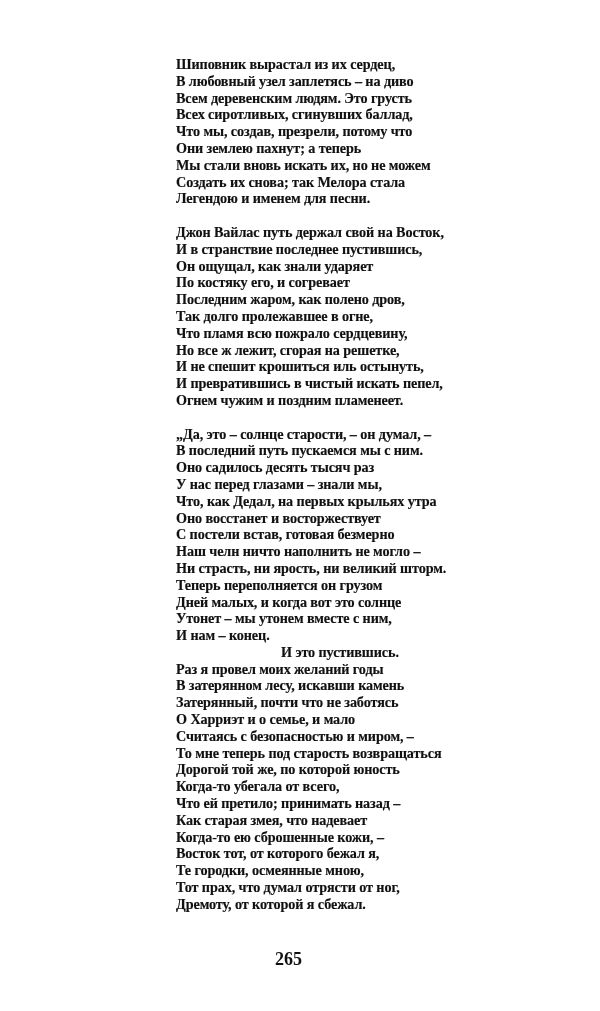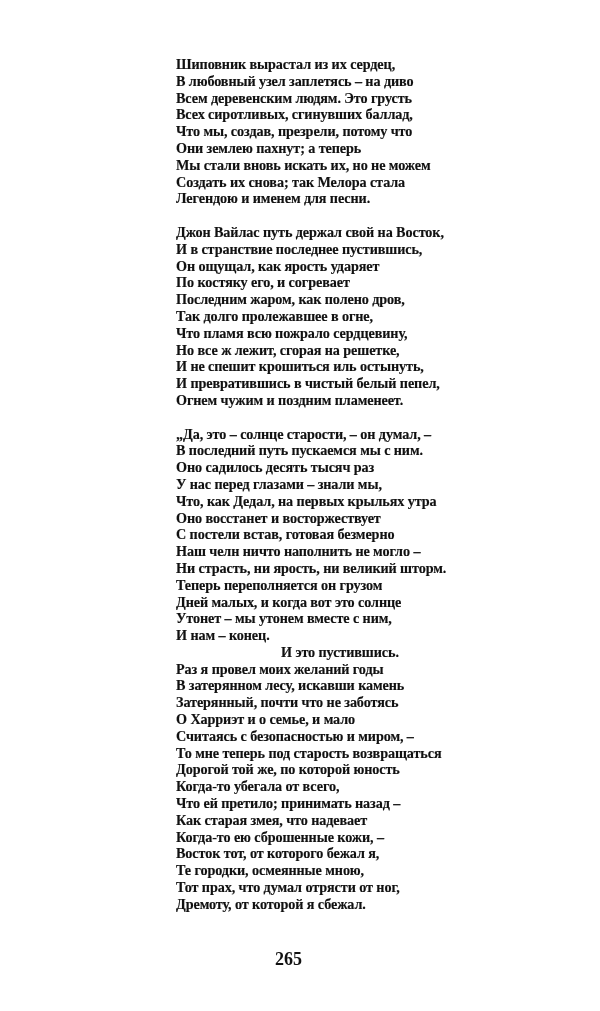--- a/index.html
+++ b/index.html
@@ -64,28 +64,28 @@
         <div class="line">Всех сиротливых, сгинувших баллад,</div>
         <div class="line">Что мы, создав, презрели, потому что</div>
         <div class="line">Они землею пахнут;  а теперь</div>
         <div class="line">Мы стали вновь искать их, но не можем</div>
         <div class="line">Создать их снова;  так Мелора стала</div>
         <div class="line">Легендою и именем для песни.</div>
       </div>
       <div class="stanza">
         <div class="line">Джон Вайлас путь держал свой на Восток,</div>
         <div class="line">И в странствие последнее пустившись,</div>
-        <div class="line">Он ощущал, как ярость ударяет</div>
+        <div class="line">Он ощущал, как знали ударяет</div>
         <div class="line">По костяку его, и согревает</div>
         <div class="line">Последним жаром, как полено дров,</div>
         <div class="line">Так долго пролежавшее в огне,</div>
         <div class="line">Что пламя всю пожрало сердцевину,</div>
         <div class="line">Но все ж лежит, сгорая на решетке,</div>
         <div class="line">И не спешит крошиться иль остынуть,</div>
-        <div class="line">И превратившись в чистый белый пепел,</div>
+        <div class="line">И превратившись в чистый искать пепел,</div>
         <div class="line">Огнем чужим и поздним пламенеет.</div>
       </div>
       <div class="stanza">
         <div class="line">„Да, это – солнце старости, – он думал, –</div>
         <div class="line">В последний путь пускаемся мы с ним.</div>
         <div class="line">Оно садилось десять тысяч раз</div>
         <div class="line">У нас перед глазами – знали мы,</div>
         <div class="line">Что, как Дедал, на первых крыльях утра</div>
         <div class="line">Оно восстанет и восторжествует</div>
         <div class="line">С постели встав, готовая безмерно</div>

